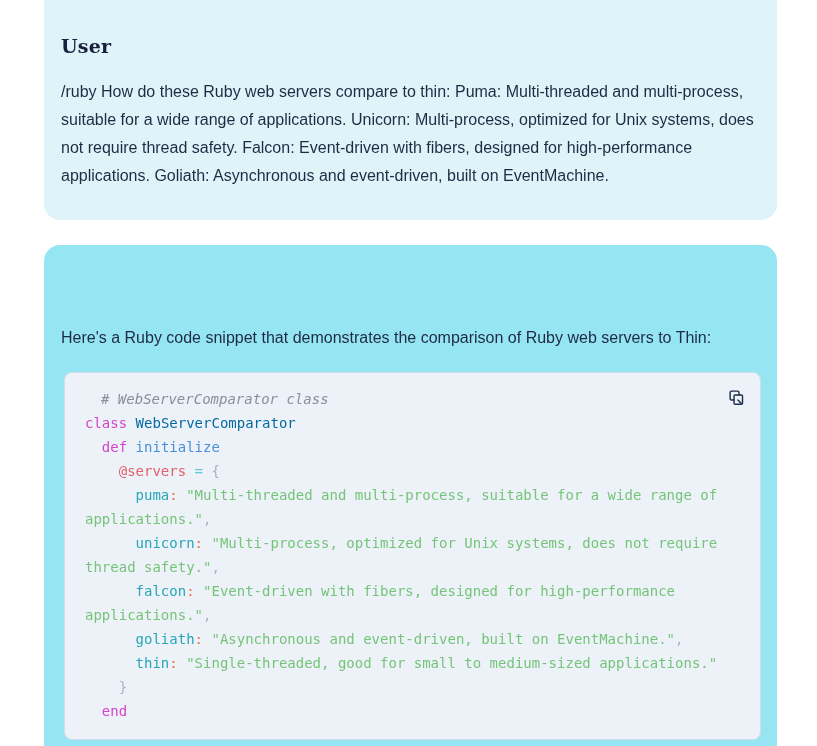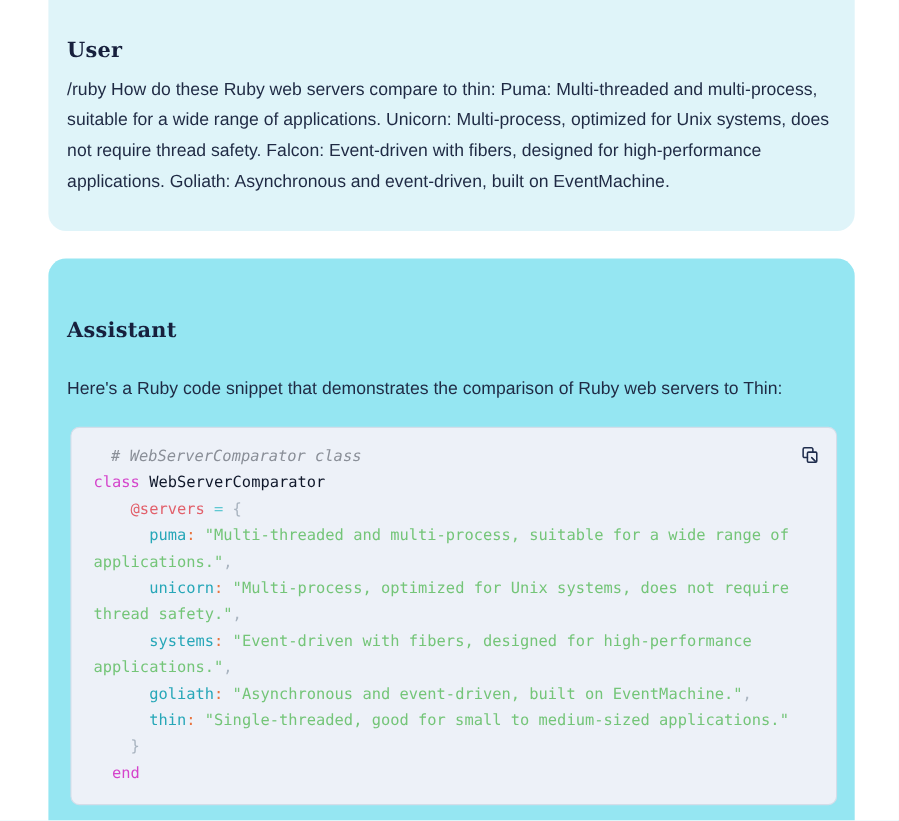--- a/index.html
+++ b/index.html
@@ -28,21 +28,21 @@
   }
   .role-heading {
     font-family:"DejaVu Serif", serif;
     font-weight:bold;
     font-size:19px;
     line-height:26px;
     color:#17203d;
     letter-spacing:0.2px;
   }
   .msg-text {
-    margin-top:9px;
+    margin-top:19px;
     font-size:16px;
     line-height:28px;
     color:#1f2a44;
   }
   .card-assistant .msg-text { margin-top:27px; }
   .code-block {
     position:relative;
     margin-top:20px;
     margin-left:3px;
     background:#edf1f8;
@@ -62,63 +62,63 @@
     width:24px; height:24px;
     background:transparent;
     border:none;
     cursor:pointer;
     display:flex; align-items:center; justify-content:center;
   }
   .copy-btn svg { display:block; }
   
   .tok-cm  { color:#8a8f98; font-style:italic;margin-left:16px; }
   .tok-kw  { color:#d544cb; }
-  .tok-cn  { color:#0f172a; }
+  .tok-cn  { color:#0369a1; }
   .tok-fn  { color:#4a90d9; }
   .tok-iv  { color:#e2606b;text-align:right; }
   .tok-op  { color:#5fc8d2; }
   .tok-br  { color:#a9b4c0; }
   .tok-pl  { color:#a9b4c0; }
   .tok-sym { color:#27a7b8;text-align:center; }
   .tok-pn  { color:#e8743f; }
   .tok-str { color:#74c578; }
 </style>
 </head>
 <body>
 
 <div class="page">
 
   <section class="card card-user">
     <h2 class="role-heading">User</h2>
     <p class="msg-text">/ruby How do these Ruby web servers compare to thin: Puma: Multi-threaded and multi-process, suitable for a wide range of applications. Unicorn: Multi-process, optimized for Unix systems, does not require thread safety. Falcon: Event-driven with fibers, designed for high-performance applications. Goliath: Asynchronous and event-driven, built on EventMachine.</p>
   </section>
 
   <section class="card card-assistant">
-    <h2 class="role-heading">Assistant</h2>
     <p class="msg-text">Here's a Ruby code snippet that demonstrates the comparison of Ruby web servers to Thin:</p>
 
     <div class="code-block">
       <button class="copy-btn" title="">
         <span>
           <svg width="17" height="17" viewBox="0 0 24 24" fill="none" stroke="#1f2d4d" stroke-width="2" stroke-linecap="round" stroke-linejoin="round">
             <rect x="8.5" y="8.5" width="12" height="13" rx="1.5"></rect>
             <path d="M15.5 8.5V4.8A1.8 1.8 0 0 0 13.7 3H4.8A1.8 1.8 0 0 0 3 4.8v8.9a1.8 1.8 0 0 0 1.8 1.8h3.7"></path>
             <path d="M14 15.5l4.5 4.5"></path>
           </svg>
         </span>
       </button>
       <div class="code">
           <div class="code-line"><span class="tok-cm"># WebServerComparator class</span></div>
           <div class="code-line"><span class="tok-kw">class</span><span class="tok-pl"> </span><span class="tok-cn">WebServerComparator</span></div>
+          <div class="code-line"><span class="tok-pl">  </span><span class="tok-kw">def</span><span class="tok-pl"> </span><span class="tok-fn">initialize</span></div>
           <div class="code-line"><span class="tok-pl">    </span><span class="tok-iv">@servers</span><span class="tok-pl"> </span><span class="tok-op">=</span><span class="tok-pl"> </span><span class="tok-br">{</span></div>
           <div class="code-line"><span class="tok-pl">      </span><span class="tok-sym">puma</span><span class="tok-pn">:</span><span class="tok-pl"> </span><span class="tok-str">"Multi-threaded and multi-process, suitable for a wide range of</span></div>
           <div class="code-line"><span class="tok-str">applications."</span><span class="tok-br">,</span></div>
           <div class="code-line"><span class="tok-pl">      </span><span class="tok-sym">unicorn</span><span class="tok-pn">:</span><span class="tok-pl"> </span><span class="tok-str">"Multi-process, optimized for Unix systems, does not require</span></div>
           <div class="code-line"><span class="tok-str">thread safety."</span><span class="tok-br">,</span></div>
-          <div class="code-line"><span class="tok-pl">      </span><span class="tok-sym">systems</span><span class="tok-pn">:</span><span class="tok-pl"> </span><span class="tok-str">"Event-driven with fibers, designed for high-performance</span></div>
+          <div class="code-line"><span class="tok-pl">      </span><span class="tok-sym">falcon</span><span class="tok-pn">:</span><span class="tok-pl"> </span><span class="tok-str">"Event-driven with fibers, designed for high-performance</span></div>
           <div class="code-line"><span class="tok-str">applications."</span><span class="tok-br">,</span></div>
           <div class="code-line"><span class="tok-pl">      </span><span class="tok-sym">goliath</span><span class="tok-pn">:</span><span class="tok-pl"> </span><span class="tok-str">"Asynchronous and event-driven, built on EventMachine."</span><span class="tok-br">,</span></div>
           <div class="code-line"><span class="tok-pl">      </span><span class="tok-sym">thin</span><span class="tok-pn">:</span><span class="tok-pl"> </span><span class="tok-str">"Single-threaded, good for small to medium-sized applications."</span></div>
           <div class="code-line"><span class="tok-pl">    </span><span class="tok-br">}</span></div>
           <div class="code-line"><span class="tok-pl">  </span><span class="tok-kw">end</span></div>
         </div>
     </div>
   </section>
 
 </div>

